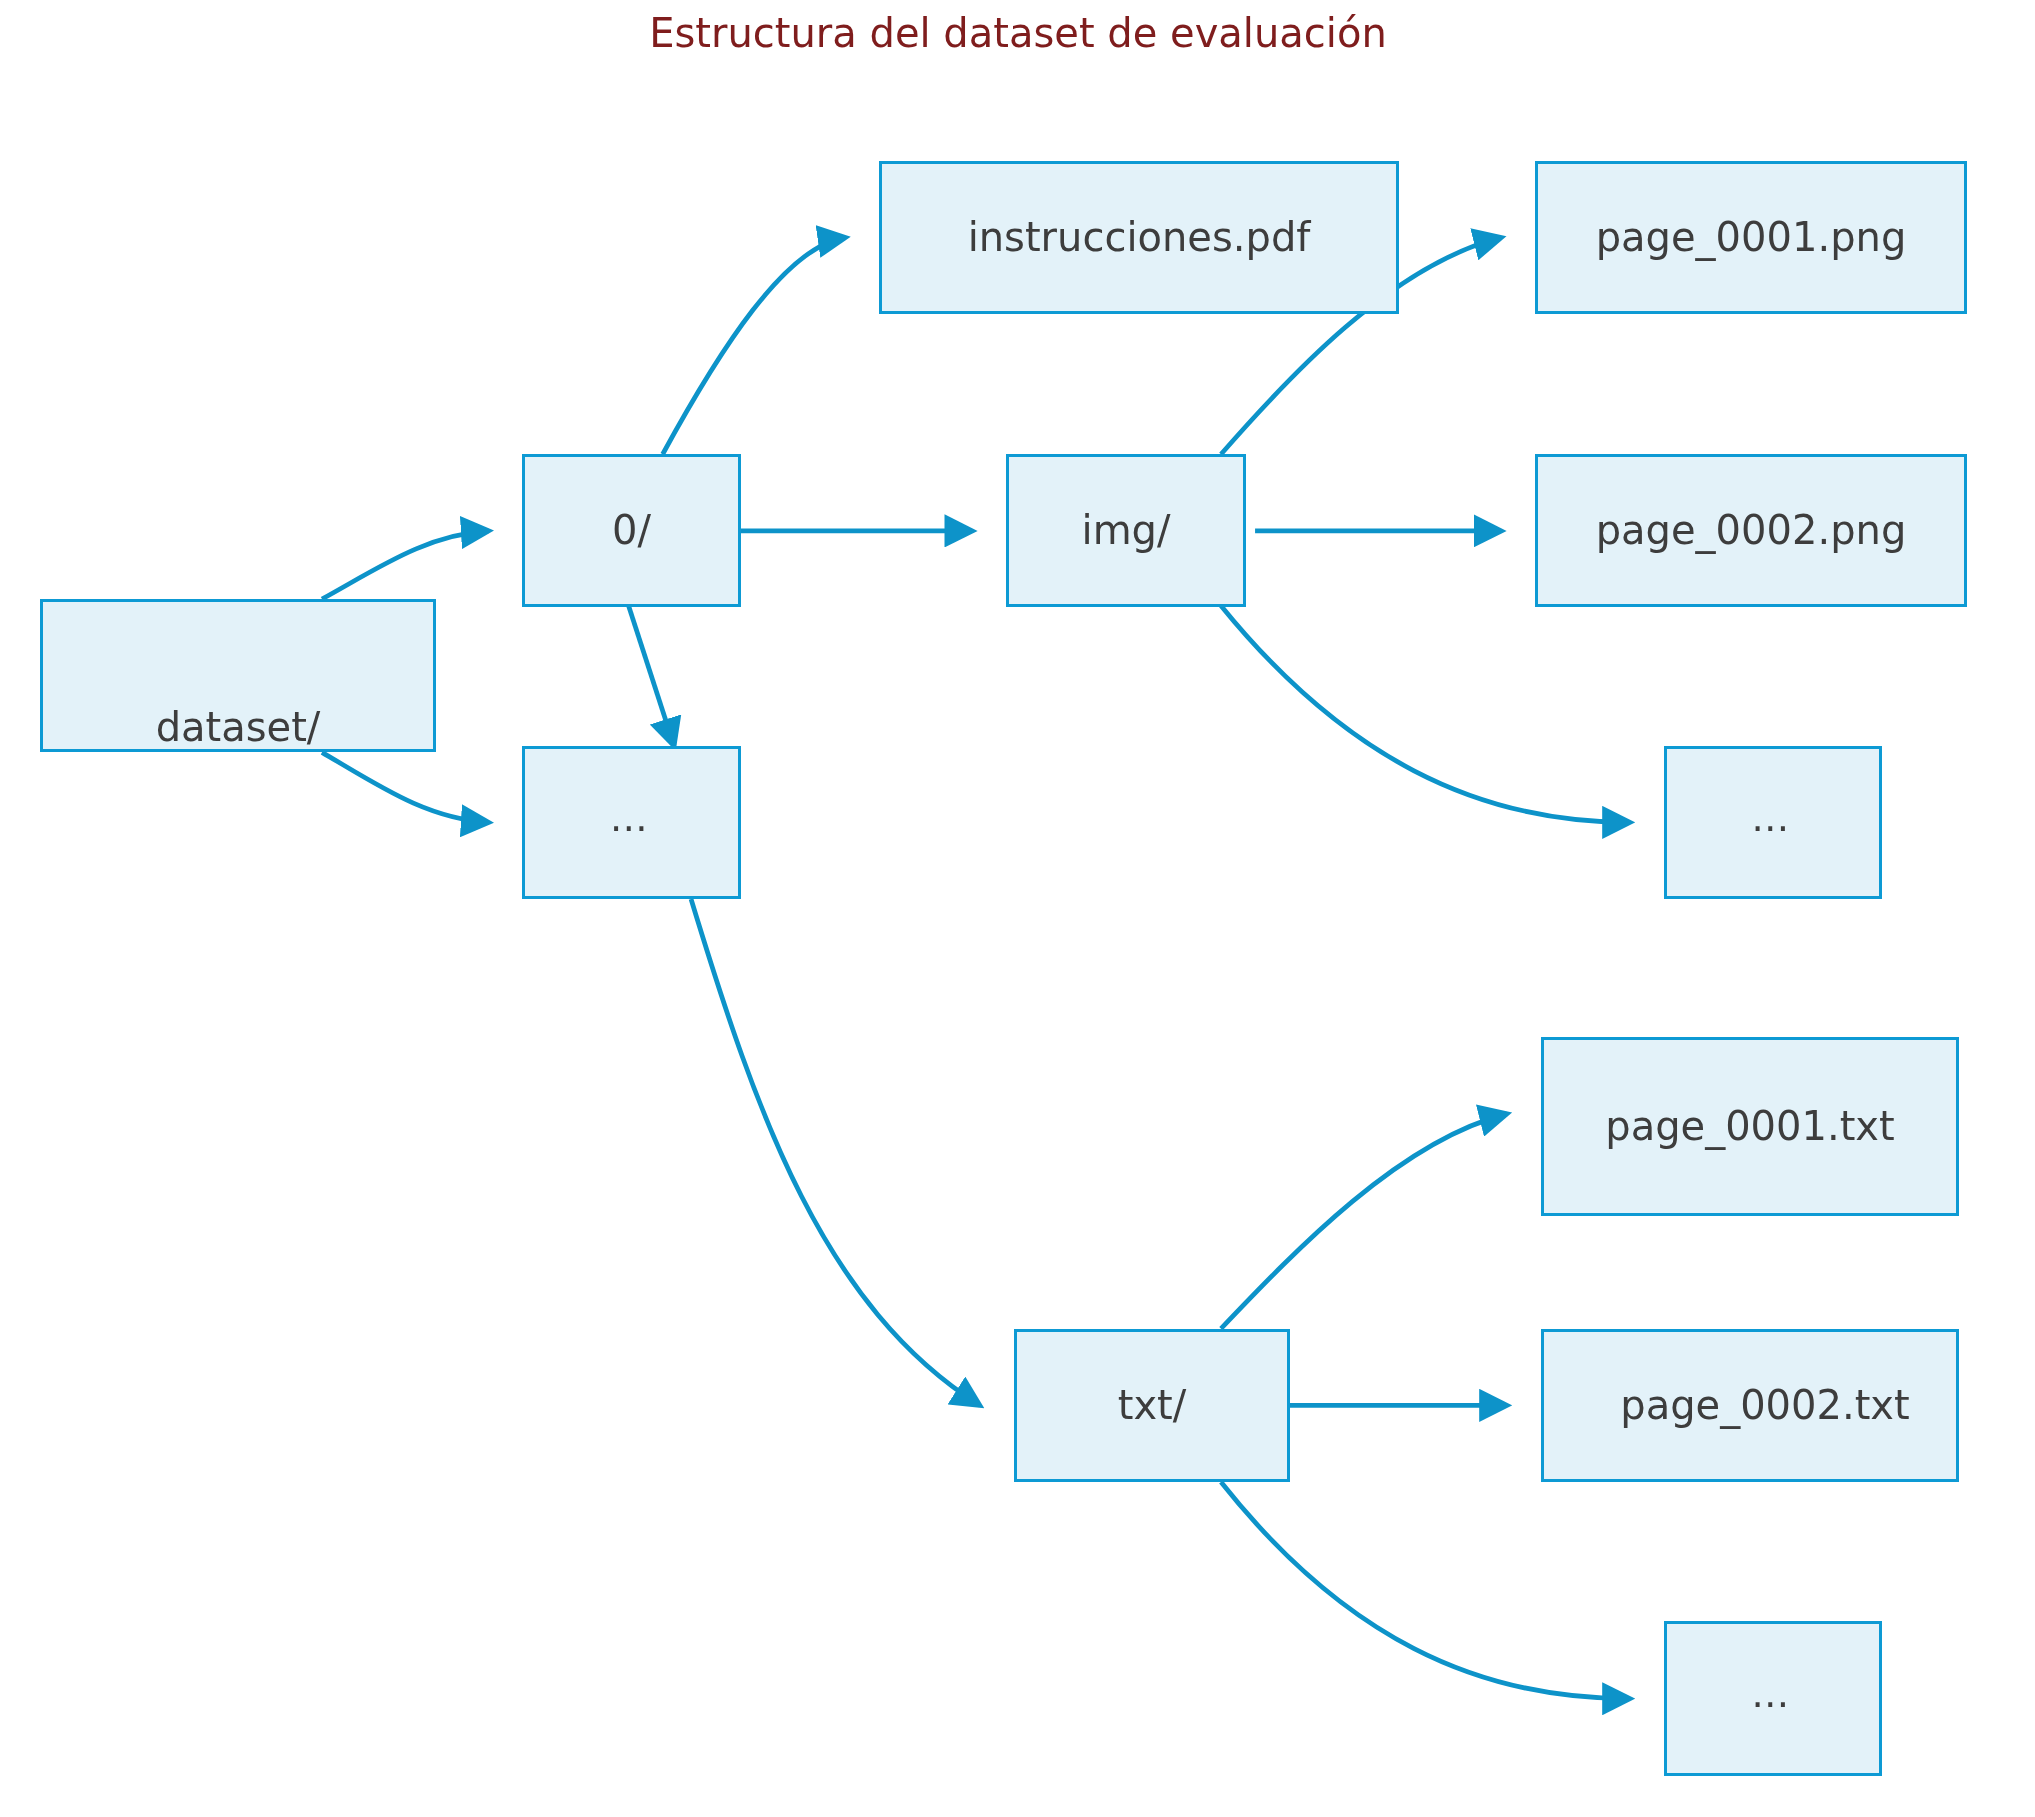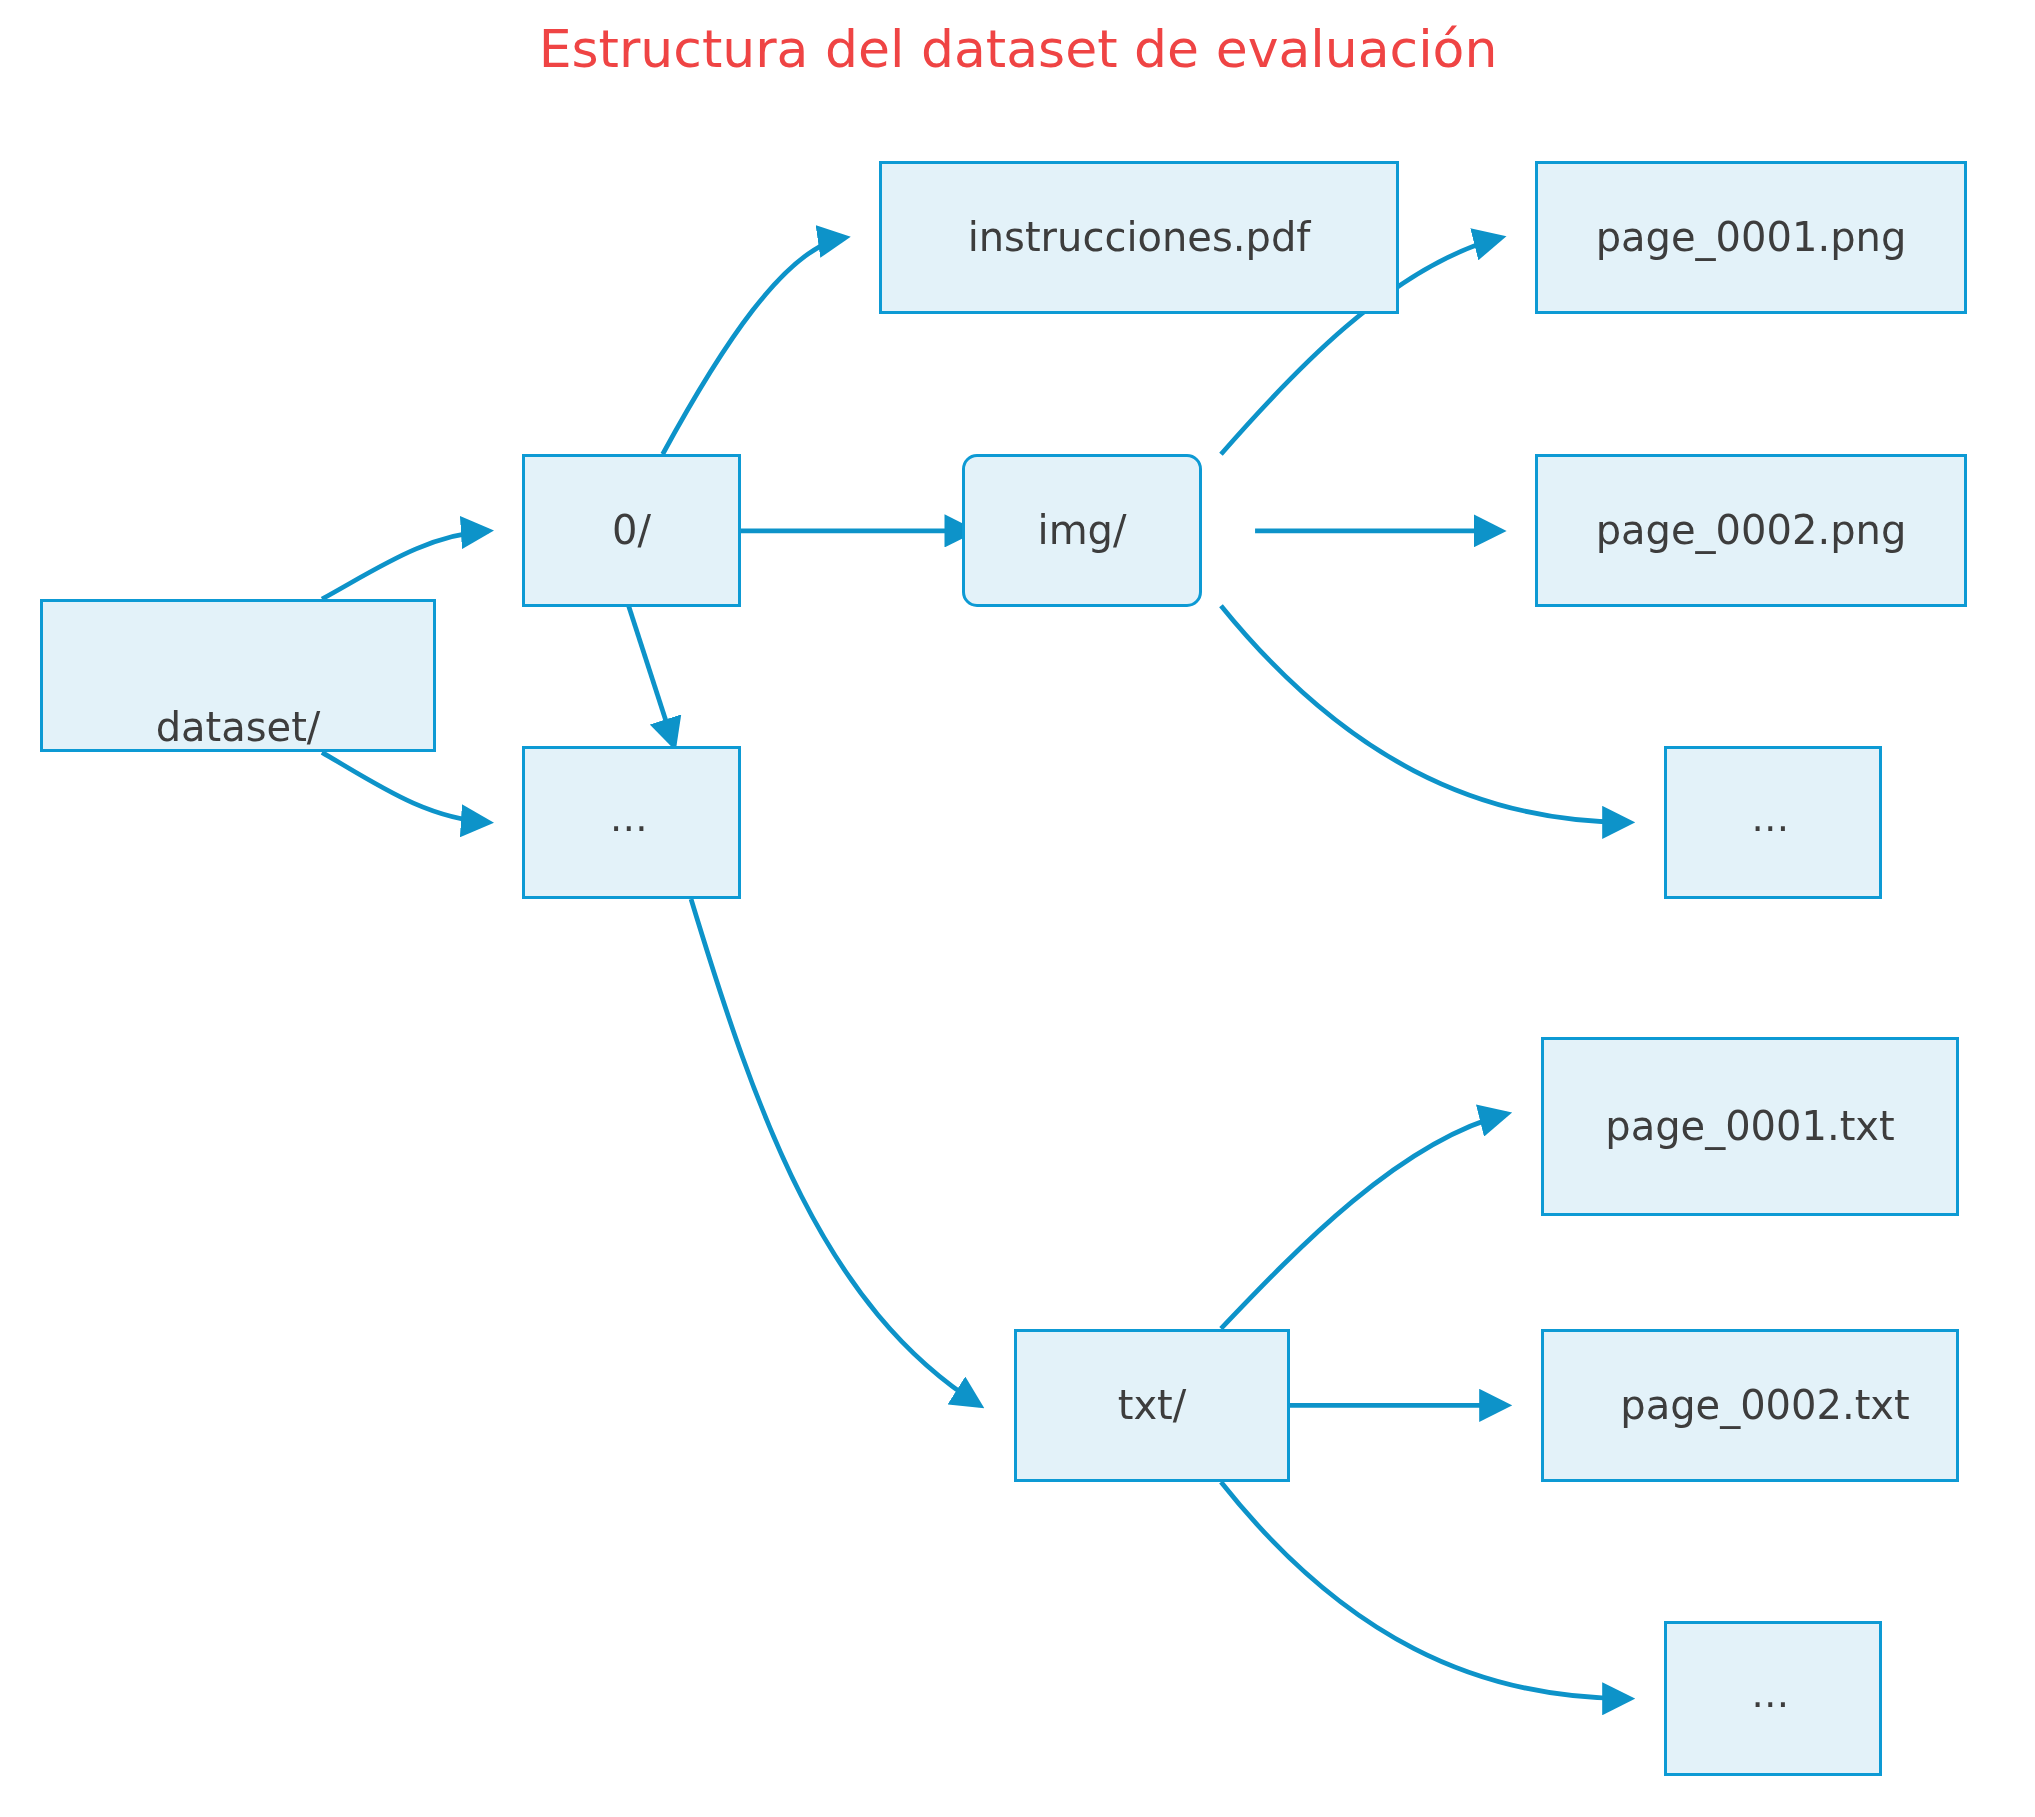--- a/index.html
+++ b/index.html
@@ -11,25 +11,25 @@
     position: relative;
     width: 2036px;
     height: 1817px;
     background: #ffffff;
     overflow: hidden;
     font-family: "DejaVu Sans", sans-serif;
   }
   #title {
     position: absolute;
     left: 0;
-    top: 19px;
+    top: 10px;
     width: 2036px;
     text-align: center;
-    font-size: 52px;
-    color: #ef4444;
+    font-size: 40px;
+    color: #7f1d1d;
     font-family: "DejaVu Sans", sans-serif;
     font-weight: 400;
     letter-spacing: 0px;
   }
   #edges {
     position: absolute;
     left: 0;
     top: 0;
     width: 2036px;
     height: 1817px;
@@ -110,21 +110,21 @@
   </div>
 
   <div class="node ellipsis" style="left:505px; top:746px; width:219px; height:153px;">
     <span class="label">…</span>
   </div>
 
   <div class="node" style="left:862px; top:161px; width:520px; height:153px;">
     <span class="label">instrucciones.pdf</span>
   </div>
 
-  <div class="node" style="left:945px; top:454px; width:240px; height:153px;border-radius:15px;">
+  <div class="node" style="left:989px; top:454px; width:240px; height:153px;">
     <span class="label">img/</span>
   </div>
 
   <div class="node" style="left:997px; top:1329px; width:276px; height:153px;">
     <span class="label">txt/</span>
   </div>
 
   <div class="node" style="left:1518px; top:161px; width:432px; height:153px;">
     <span class="label">page_0001.png</span>
   </div>

